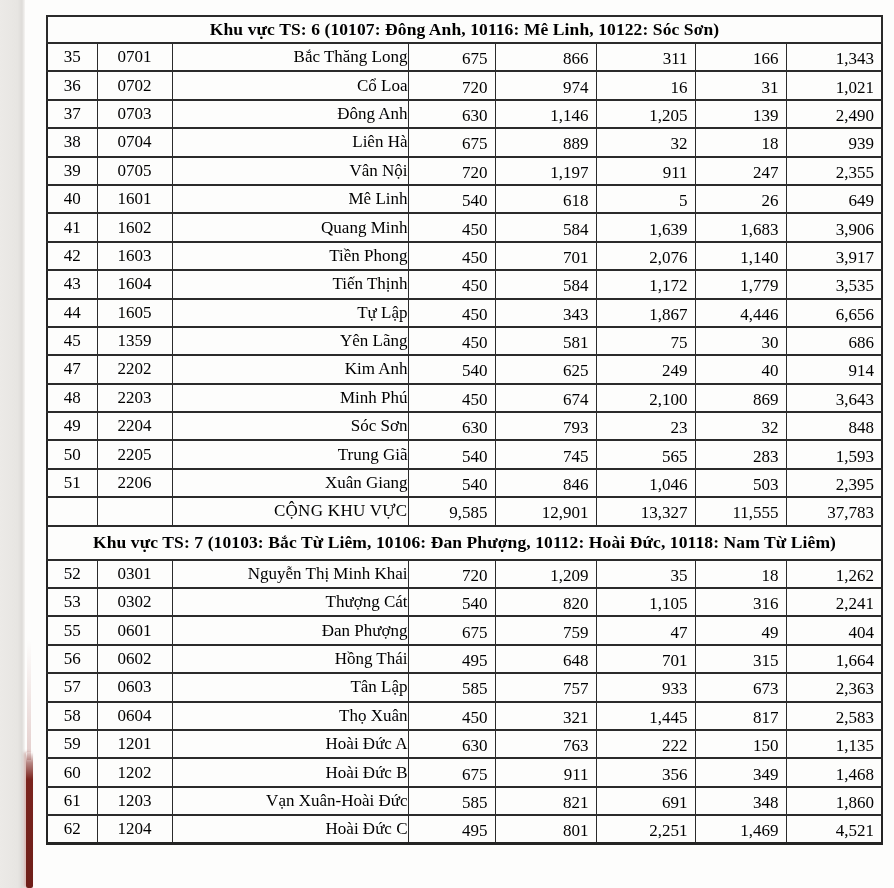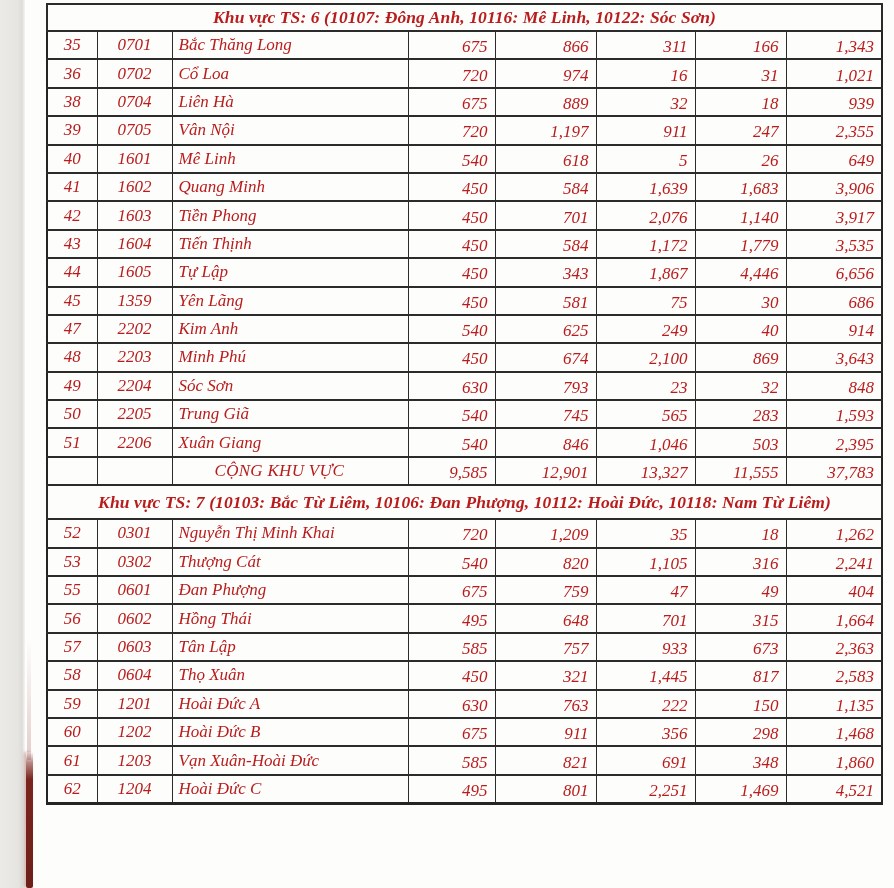--- a/index.html
+++ b/index.html
@@ -26,26 +26,25 @@
     background: linear-gradient(to bottom, rgba(123,36,30,0) 0%, rgba(123,36,30,0.55) 8%, #7b241e 20%, #6e1f19 100%);
     border-radius: 2px;
     box-shadow: -2px 0 3px rgba(160,90,85,0.45);
   }
   .binder-shadow-top {
     position: absolute; left: 27px; top: 640px;
     width: 4px; height: 120px;
     background: linear-gradient(to bottom, rgba(150,60,55,0) 0%, rgba(150,60,55,0.25) 100%);
   }
   table.admissions {
-    position: absolute; left: 46px; top: 3px;
+    position: absolute; left: 46px; top: 15px;
     width: 836px;
     border-collapse: collapse;
     table-layout: fixed;
-    color: #b91c1c;
-    font-style: italic;
+    color: #000000;
   }
   table.admissions td {
     border: 1.5px solid #2b2b2b;
     border-top-width: 2px;
     border-bottom-width: 2px;
     font-size: 17px;
     vertical-align: middle;
     overflow: hidden;
     white-space: nowrap;
   }
@@ -53,21 +52,21 @@
   tr.header-row  { height: 27px; }
   tr.header-row.second { height: 34px; padding-left: 12px; }
   tr.header-row td {
     font-weight: bold;
     text-align: center;
     font-size: 17.5px;
     letter-spacing: 0.1px;
     border-width: 2px;
   }
   td.c-center { text-align: center; }
-  td.c-name   { text-align: left; padding-left: 6px; }
+  td.c-name   { text-align: right; padding-left: 6px; }
   td.c-num    { text-align: right; padding-right: 7px; padding-top: 4px; }
   tr.total-row td.c-name { letter-spacing: 0.3px; padding-left: 42px; }
   table.admissions { border: 2px solid #242424; border-bottom-width: 3px; }
 </style>
 </head>
 <body>
 
 <div class="scanned-page">
   <div class="page-edge"></div>
   <div class="binder-shadow-top"></div>
@@ -102,20 +101,30 @@
           <td class="c-center">36</td>
           <td class="c-center">0702</td>
           <td class="c-name">Cổ Loa</td>
           <td class="c-num">720</td>
           <td class="c-num">974</td>
           <td class="c-num">16</td>
           <td class="c-num">31</td>
           <td class="c-num">1,021</td>
         </tr>
         <tr class="data-row">
+          <td class="c-center">37</td>
+          <td class="c-center">0703</td>
+          <td class="c-name">Đông Anh</td>
+          <td class="c-num">630</td>
+          <td class="c-num">1,146</td>
+          <td class="c-num">1,205</td>
+          <td class="c-num">139</td>
+          <td class="c-num">2,490</td>
+        </tr>
+        <tr class="data-row">
           <td class="c-center">38</td>
           <td class="c-center">0704</td>
           <td class="c-name">Liên Hà</td>
           <td class="c-num">675</td>
           <td class="c-num">889</td>
           <td class="c-num">32</td>
           <td class="c-num">18</td>
           <td class="c-num">939</td>
         </tr>
         <tr class="data-row">
@@ -321,21 +330,21 @@
           <td class="c-num">150</td>
           <td class="c-num">1,135</td>
         </tr>
         <tr class="data-row">
           <td class="c-center">60</td>
           <td class="c-center">1202</td>
           <td class="c-name">Hoài Đức B</td>
           <td class="c-num">675</td>
           <td class="c-num">911</td>
           <td class="c-num">356</td>
-          <td class="c-num">298</td>
+          <td class="c-num">349</td>
           <td class="c-num">1,468</td>
         </tr>
         <tr class="data-row">
           <td class="c-center">61</td>
           <td class="c-center">1203</td>
           <td class="c-name">Vạn Xuân-Hoài Đức</td>
           <td class="c-num">585</td>
           <td class="c-num">821</td>
           <td class="c-num">691</td>
           <td class="c-num">348</td>

